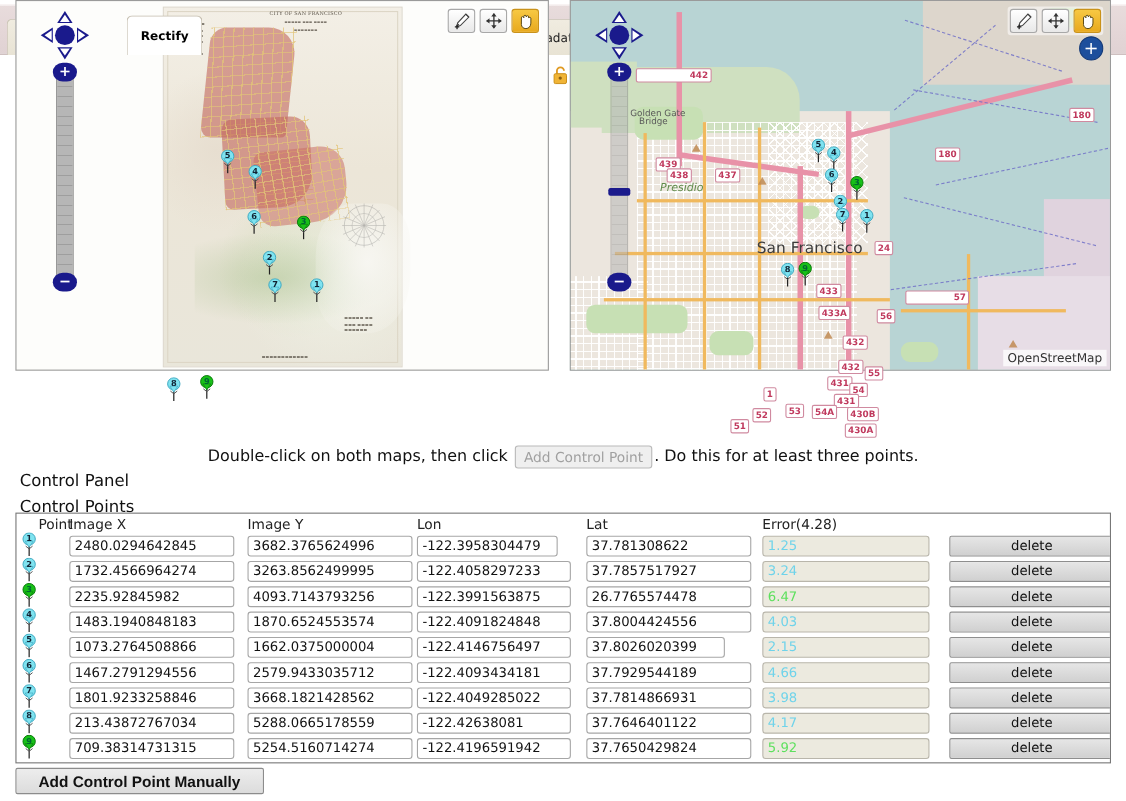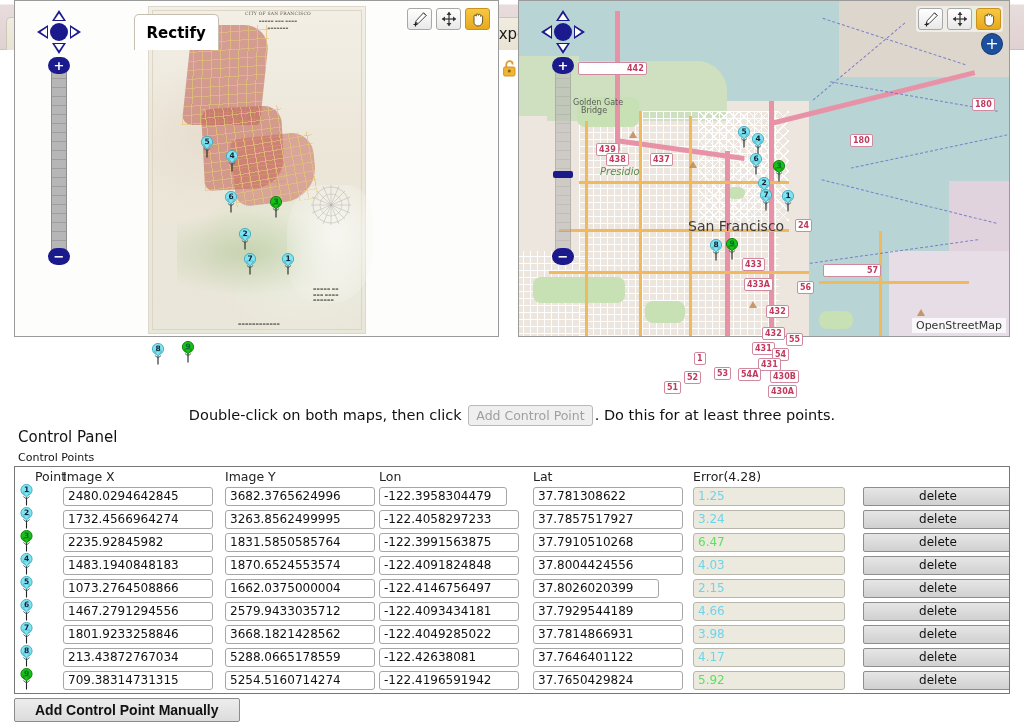--- a/index.html
+++ b/index.html
@@ -19,21 +19,21 @@
     border-bottom: 1px solid #cfc0c0;
     border-top: 1px solid #f3ecec;
     padding-left: 6px;
     display: flex; align-items: flex-end;
   }
   .tab {
     height: 33px;
     margin-right: 3px;
     padding: 0 12px;
     display: flex; align-items: center; justify-content: center;
-    font-size: 15px; color: #1b1b1b;
+    font-size: 11px; color: #1b1b1b;
     background: linear-gradient(to bottom, #f0ece0 0%, #e8e3d4 100%);
     border: 1px solid #cdc7b8;
     border-bottom: none;
     border-radius: 5px 5px 0 0;
     cursor: pointer;
     white-space: nowrap;
     position: relative; top: 1px;
   }
   .tab.active {
     background: #ffffff;
@@ -231,21 +231,21 @@
     cursor:default;
   }
 
   
   .h-cp {
     position:absolute; left:18px; top:428px;
     font-size:15px; color:#111;
   }
   .h-pts {
     position:absolute; left:18px; top:451px;
-    font-size:11px; color:#111;
+    font-size:15px; color:#111;
   }
 
   
   .tbl-frame {
     position:absolute; left:14px; top:466px;
     width:996px; height:228px;
     border:1px solid #777; background:#fff;
     overflow:hidden;
   }
   .thead {
@@ -777,23 +777,23 @@
         <div class="del-btn" style="left: 848px;">delete</div>
       </div>
       <div class="trow">
         <div class="rowpin green"><svg width="15" height="22" viewBox="0 0 15 22">
             <path d="M7.5 21.5 L7.5 11" stroke="#222" stroke-width="1.1" fill="none"></path>
             <path d="M4.4 12.5 L7.5 15 L10.6 12.5" stroke="#555" stroke-width="0.9" fill="none"></path>
             <circle cx="7.5" cy="6" r="5.6" fill="#18c018" stroke="#0a7a0a" stroke-width="0.9"></circle>
             <path d="M7.5 13.5 L3.9 8 L11.1 8 Z" fill="#18c018" stroke="#0a7a0a" stroke-width="0.6"></path>
           </svg><div class="num">3</div></div>
         <div class="cell-input" style="left: 48px; width: 150px;">2235.92845982</div>
-        <div class="cell-input" style="left: 210px; width: 150px;">1831.5850585764</div>
+        <div class="cell-input" style="left: 210px; width: 150px;">4093.7143793256</div>
         <div class="cell-input" style="left: 364px; width: 140px;">-122.3991563875</div>
-        <div class="cell-input" style="left: 518px; width: 150px;">37.7910510268</div>
+        <div class="cell-input" style="left: 518px; width: 150px;">26.7765574478</div>
         <div class="cell-err green" style="left: 678px;">6.47</div>
         <div class="del-btn" style="left: 848px;">delete</div>
       </div>
       <div class="trow">
         <div class="rowpin cyan"><svg width="15" height="22" viewBox="0 0 15 22">
             <path d="M7.5 21.5 L7.5 11" stroke="#222" stroke-width="1.1" fill="none"></path>
             <path d="M4.4 12.5 L7.5 15 L10.6 12.5" stroke="#555" stroke-width="0.9" fill="none"></path>
             <circle cx="7.5" cy="6" r="5.6" fill="#7fe3f0" stroke="#3fa8c0" stroke-width="0.9"></circle>
             <path d="M7.5 13.5 L3.9 8 L11.1 8 Z" fill="#7fe3f0" stroke="#3fa8c0" stroke-width="0.6"></path>
           </svg><div class="num">4</div></div>

